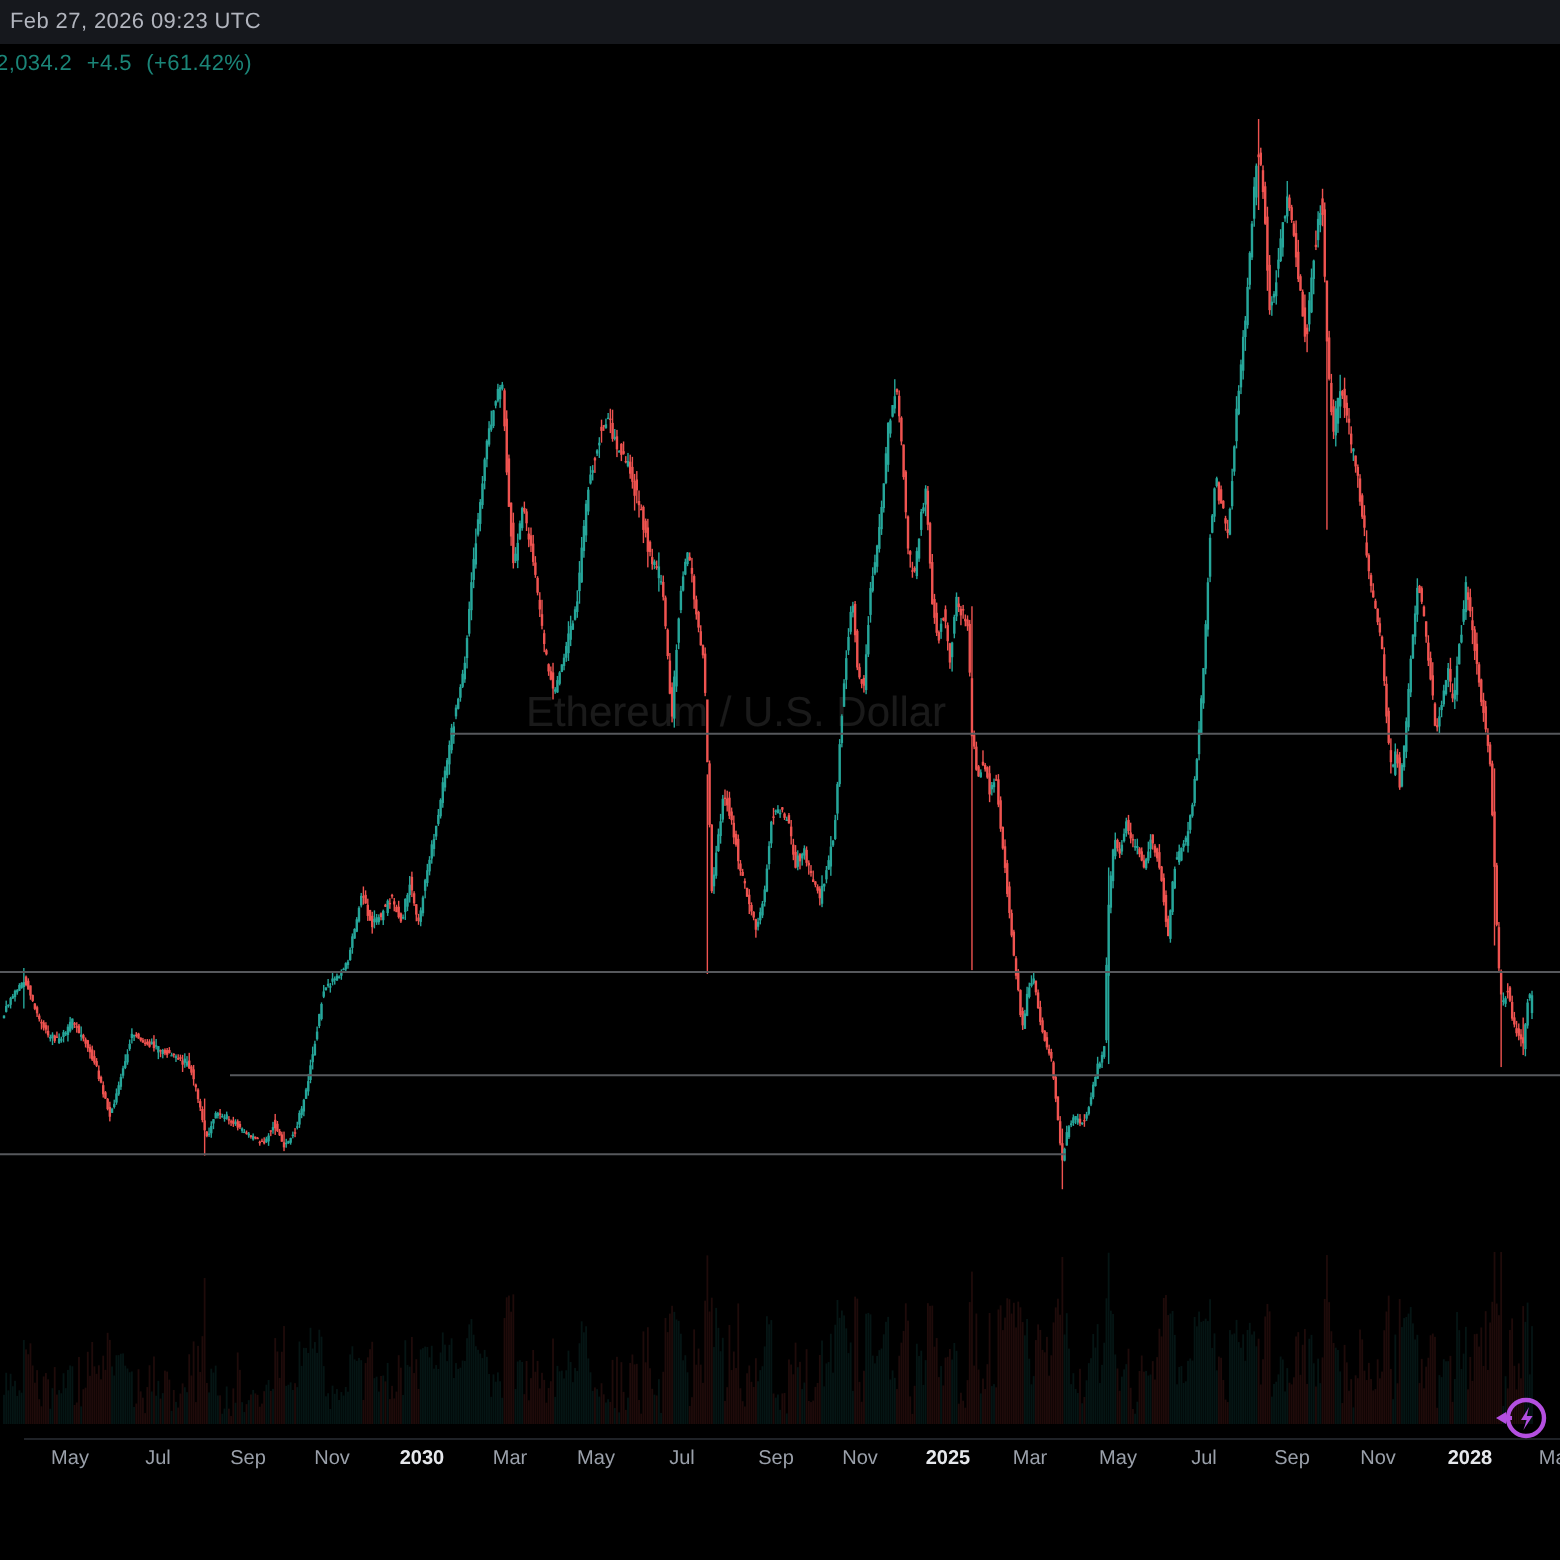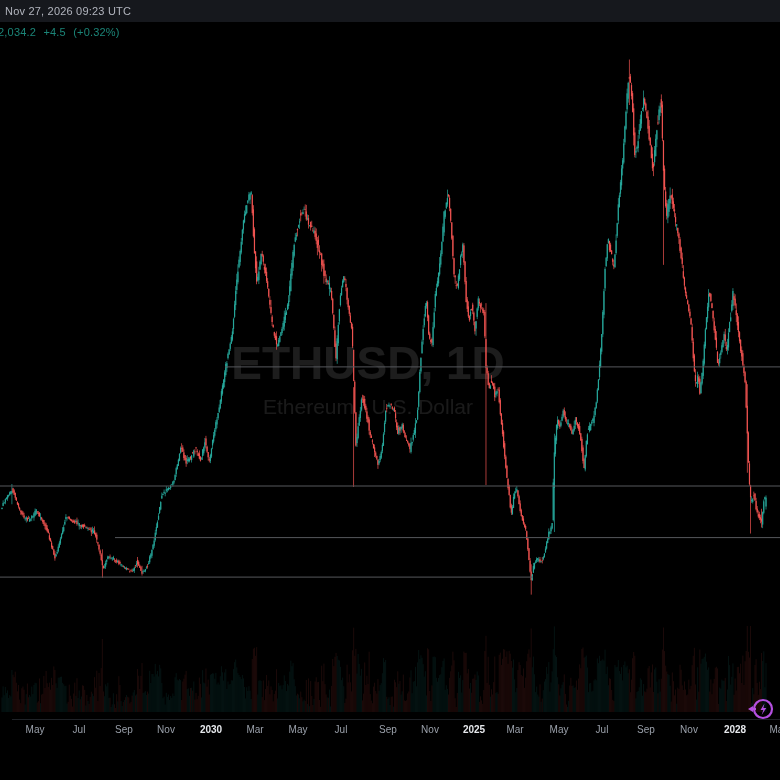--- a/index.html
+++ b/index.html
@@ -21,31 +21,30 @@
   .tick{position:absolute;top:4px;transform:translateX(-50%);font-size:10px;color:#9aa0aa;}
   .tick.year{color:#e6e8ec;font-weight:bold;}
   #boost-button{position:absolute;left:738px;top:696px;width:40px;height:26px;z-index:6;cursor:pointer;}
 </style>
 </head>
 <body>
 
 <div id="app">
 
   <div id="header-bar">
-    <span id="datetime-label">Nov 27, 2026 09:23 UTC</span>
+    <span id="datetime-label">Feb 27, 2026 09:23 UTC</span>
   </div>
 
   <div id="price-ticker">
     <span>2,034.2</span>
     <span>+4.5</span>
-    <span>(+0.32%)</span>
+    <span>(+61.42%)</span>
   </div>
 
   <div id="watermark">
-    <div id="watermark-symbol">ETHUSD, 1D</div>
     <div id="watermark-description">Ethereum / U.S. Dollar</div>
   </div>
 
   <svg id="chart" width="780" height="780">
       <g>
         <rect x="1.55" y="697.40" width="0.90" height="14.60" fill="#26a69a" fill-opacity="0.13"></rect>
         <rect x="2.65" y="686.39" width="0.90" height="25.61" fill="#26a69a" fill-opacity="0.13"></rect>
         <rect x="3.75" y="695.17" width="0.90" height="16.83" fill="#26a69a" fill-opacity="0.13"></rect>
         <rect x="4.86" y="686.90" width="0.90" height="25.10" fill="#26a69a" fill-opacity="0.13"></rect>
         <rect x="5.96" y="693.11" width="0.90" height="18.89" fill="#26a69a" fill-opacity="0.13"></rect>

